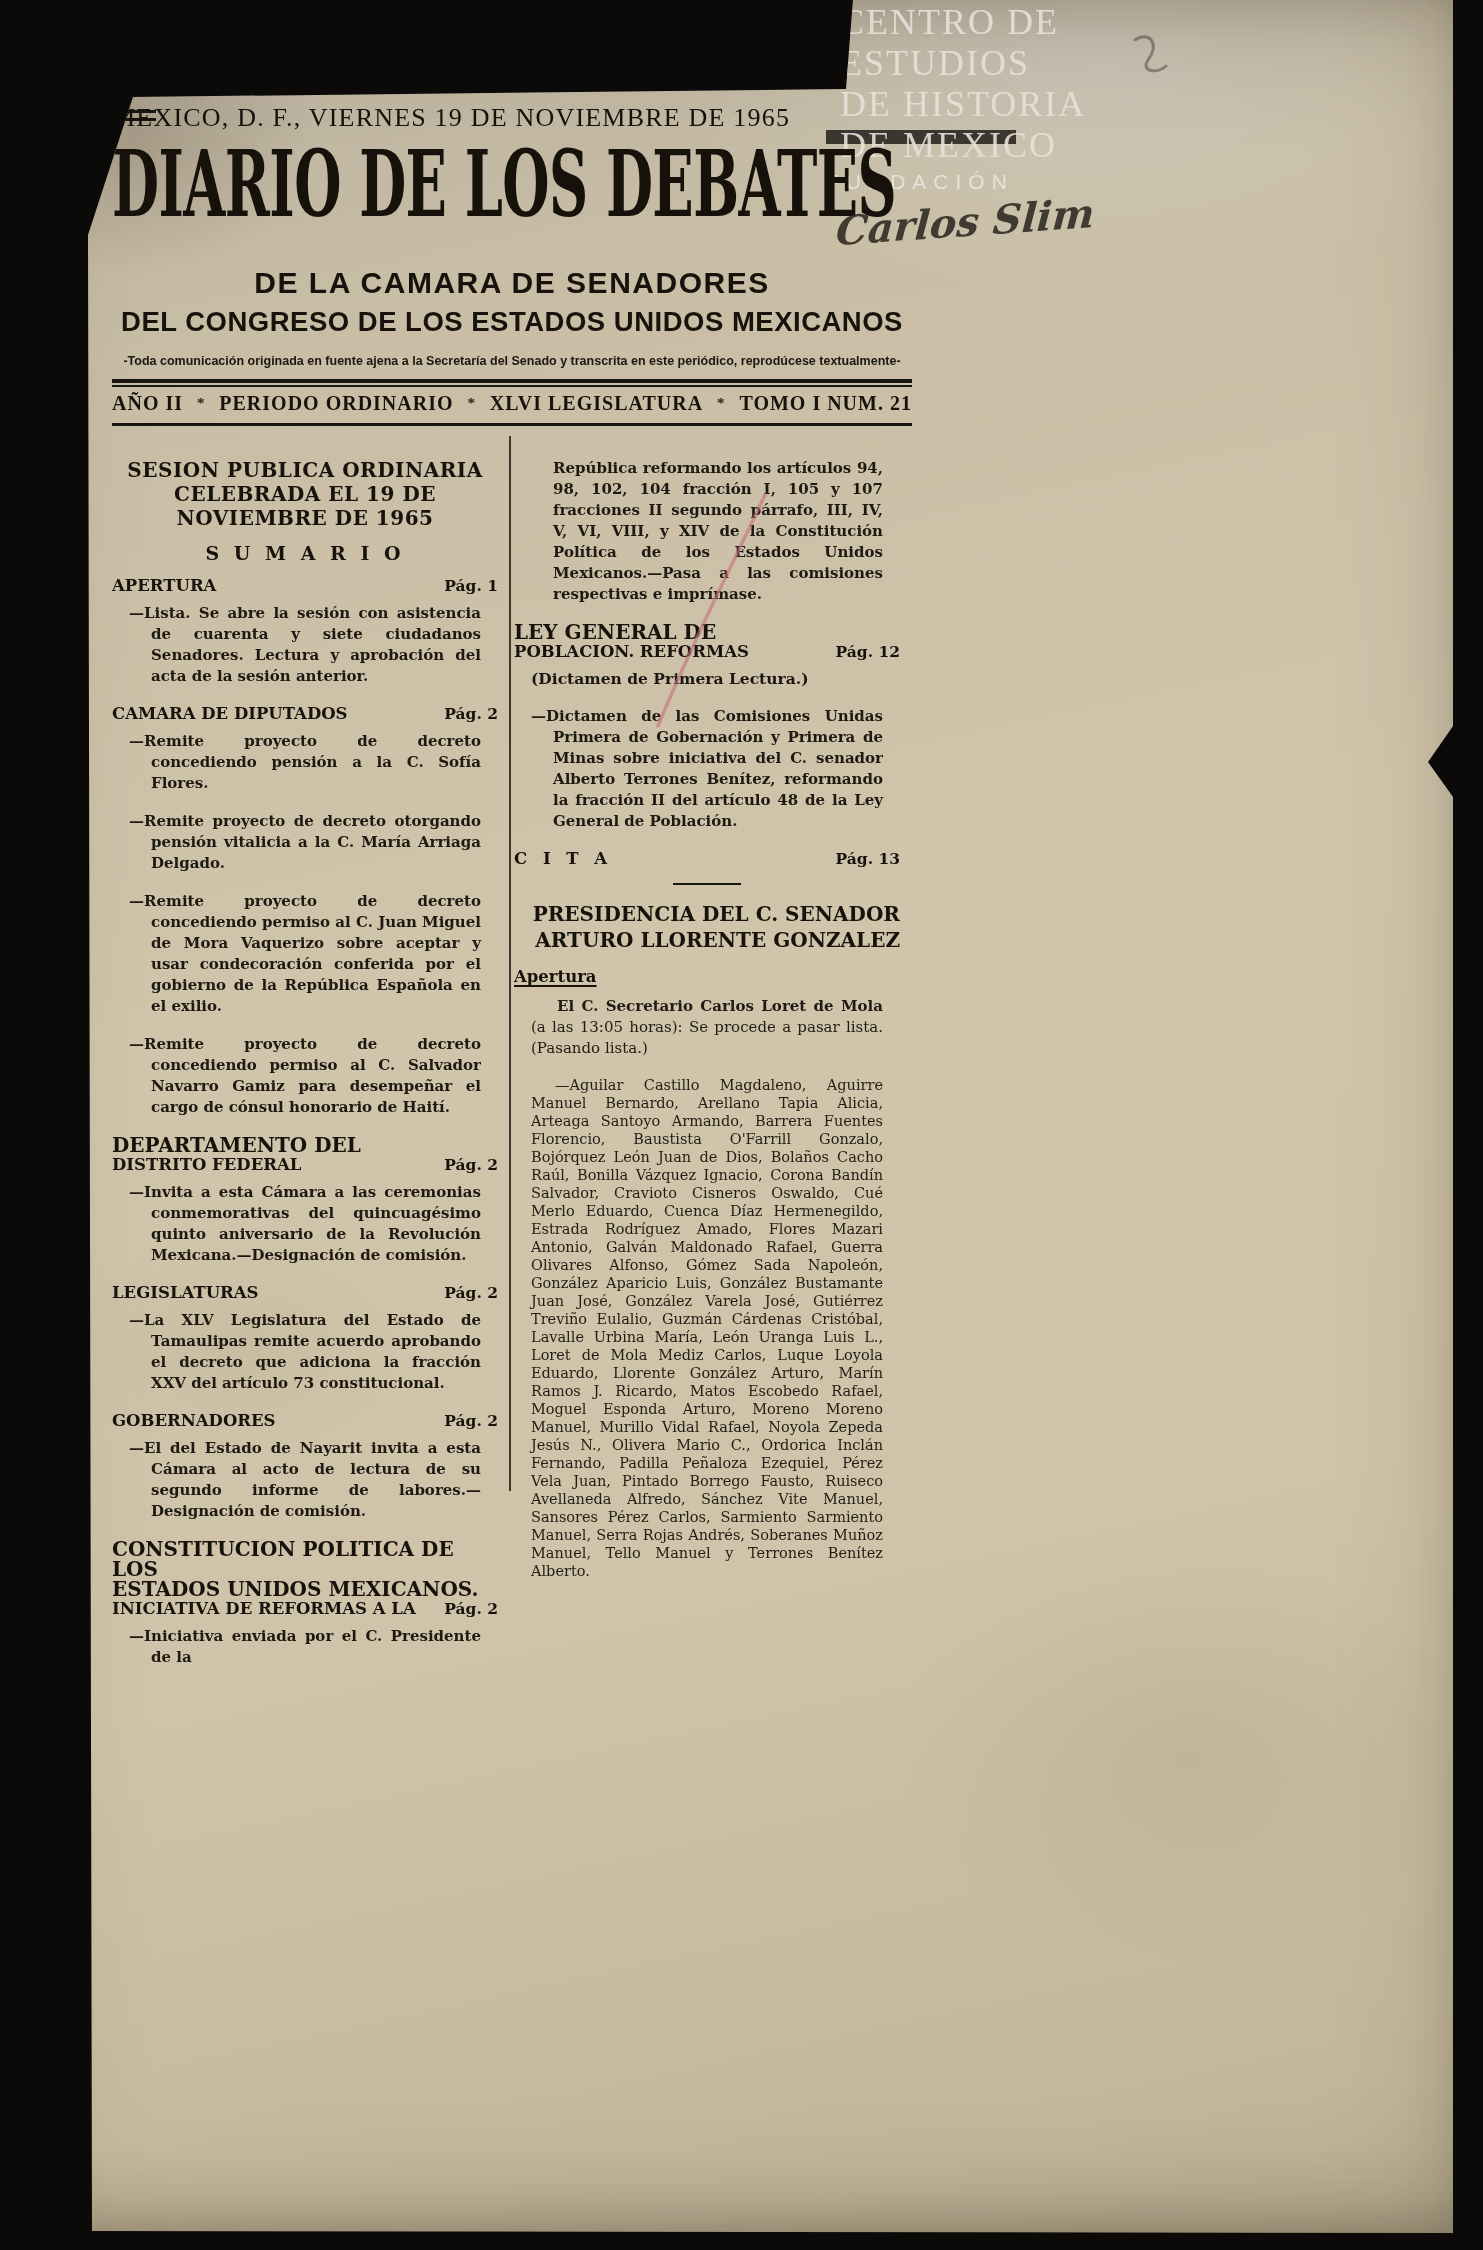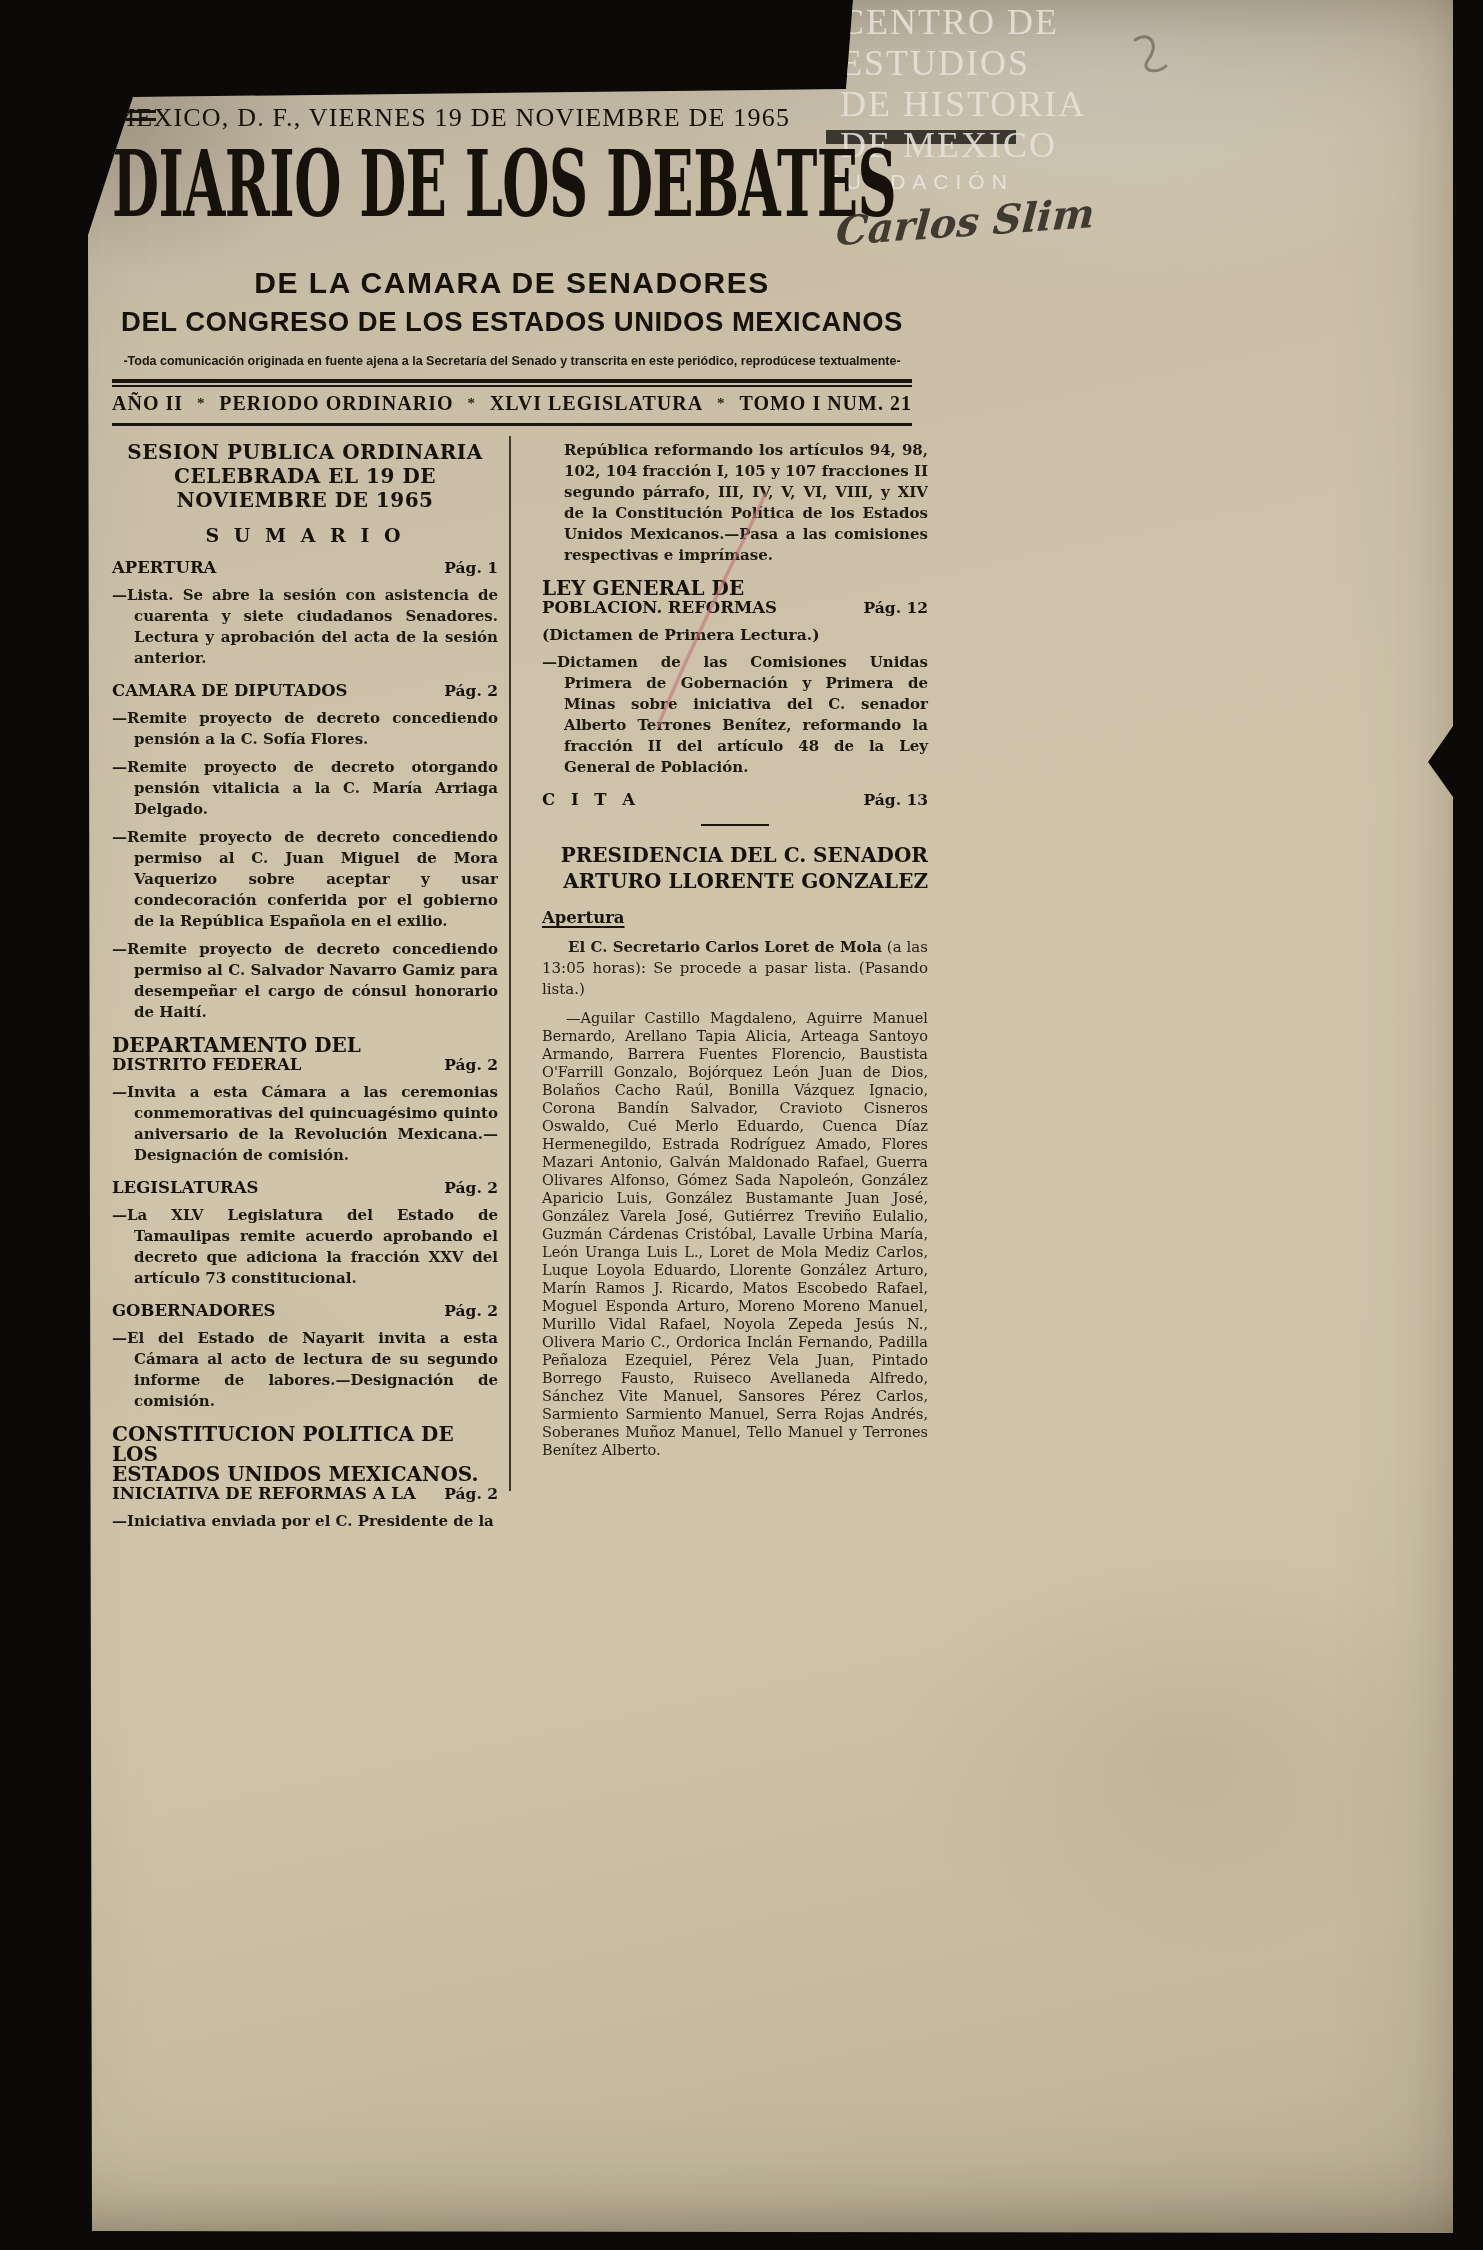--- a/index.html
+++ b/index.html
@@ -48,30 +48,30 @@
     font-family:"Liberation Sans", sans-serif;font-weight:700;font-size:27.5px;letter-spacing:0.5px;color:#17130c;}
   .notice{position:absolute;left:112px;top:354px;width:800px;text-align:center;
     font-family:"Liberation Sans", sans-serif;font-weight:700;font-size:12.5px;color:#1b1711;}
   .rule-double{position:absolute;left:112px;top:379px;width:800px;height:8px;box-sizing:border-box;
     border-top:4px solid #191510;border-bottom:2px solid #191510;}
   .info-bar{position:absolute;left:112px;top:392px;width:800px;display:flex;justify-content:space-between;align-items:baseline;
     font-family:"Liberation Serif", serif;font-weight:700;font-size:20px;letter-spacing:1px;color:#17130c;}
   .info-bar .star{font-size:15px;color:#2a241a;align-self:center;}
   .rule-single{position:absolute;left:112px;top:423px;width:800px;border-top:3px solid #191510;}
   
-  .columns{position:absolute;left:112px;top:440px;width:800px;display:grid;grid-template-columns:386px 386px;column-gap:44px;}
+  .columns{position:absolute;left:112px;top:458px;width:800px;display:grid;grid-template-columns:386px 386px;column-gap:16px;}
   .col-divider{position:absolute;left:509px;top:436px;width:2px;height:1055px;background:rgba(35,30,22,0.85);}
   .session-title{ text-align:center;font-weight:700;font-size:20px;line-height:24px;letter-spacing:0.5px;color:#17130c;}
   .sumario-h{margin-top:12px;text-align:center;font-weight:700;font-size:19px;letter-spacing:4px;color:#17130c;}
   .entry{margin-top:12px;}
   .hrow{display:flex;justify-content:space-between;align-items:baseline;font-weight:700;font-size:16.5px;line-height:20px;color:#17130c;}
   .hline{font-weight:700;font-size:20px;line-height:20px;color:#17130c;}
   .hpage{font-weight:700;font-size:15.5px;white-space:nowrap;}
   .cita-label{letter-spacing:5px;}
-  p{margin:0;}
+  p{margin:17px;}
   .item{margin-top:7px;font-weight:700;font-size:15px;line-height:21px;text-align:justify;
     padding-left:22px;text-indent:-22px;color:#1e1a12;hyphens:auto;}
   .cont{text-indent:0;margin-top:0;}
   .note{margin-top:7px;font-weight:700;font-size:15.5px;line-height:20px;color:#1c1811;}
   .short-rule{width:68px;margin:14px auto 0 auto;border-top:2.5px solid #191510;}
   .presidency{margin-top:16px;text-align:right;font-weight:700;font-size:20px;line-height:26px;color:#17130c;}
   .apertura-label{margin-top:14px;font-weight:700;font-size:16.5px;color:#17130c;}
   .apertura-label .u{text-decoration:underline;text-underline-offset:3px;text-decoration-thickness:1.5px;}
   .opening{margin-top:10px;font-size:15px;line-height:21px;text-align:justify;text-indent:26px;color:#211c13;}
   .opening .b{font-weight:700;}

